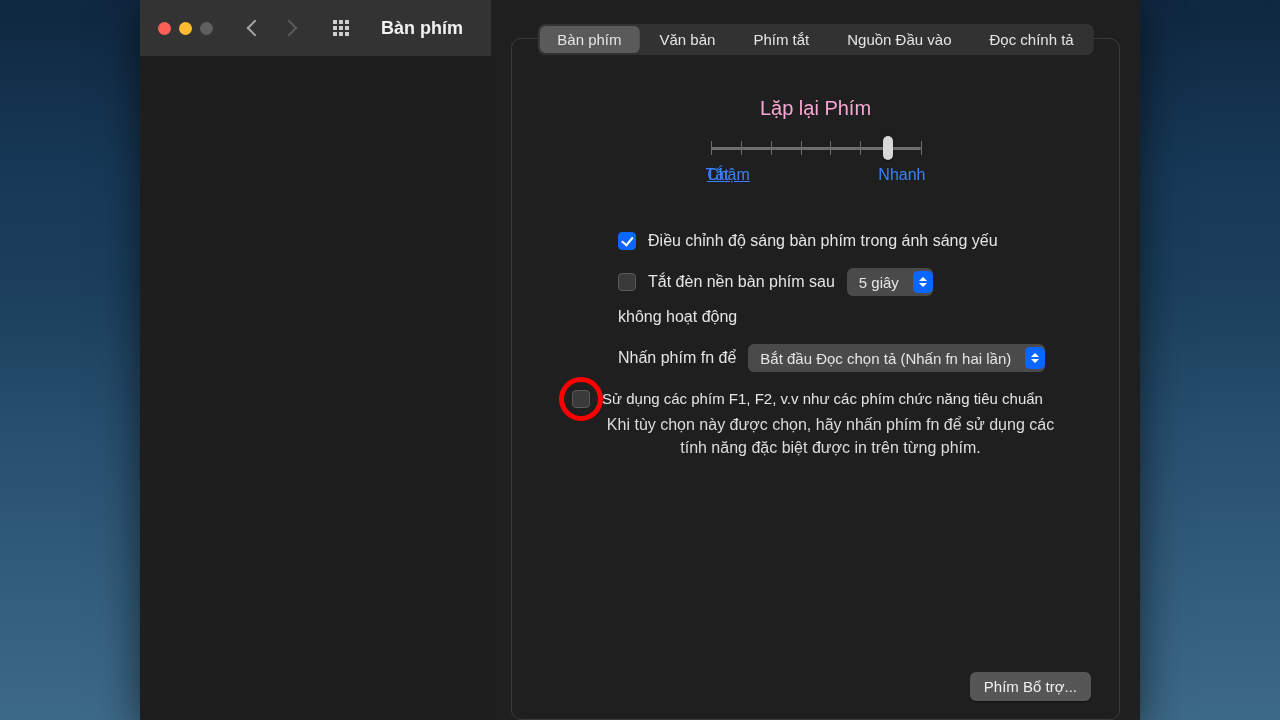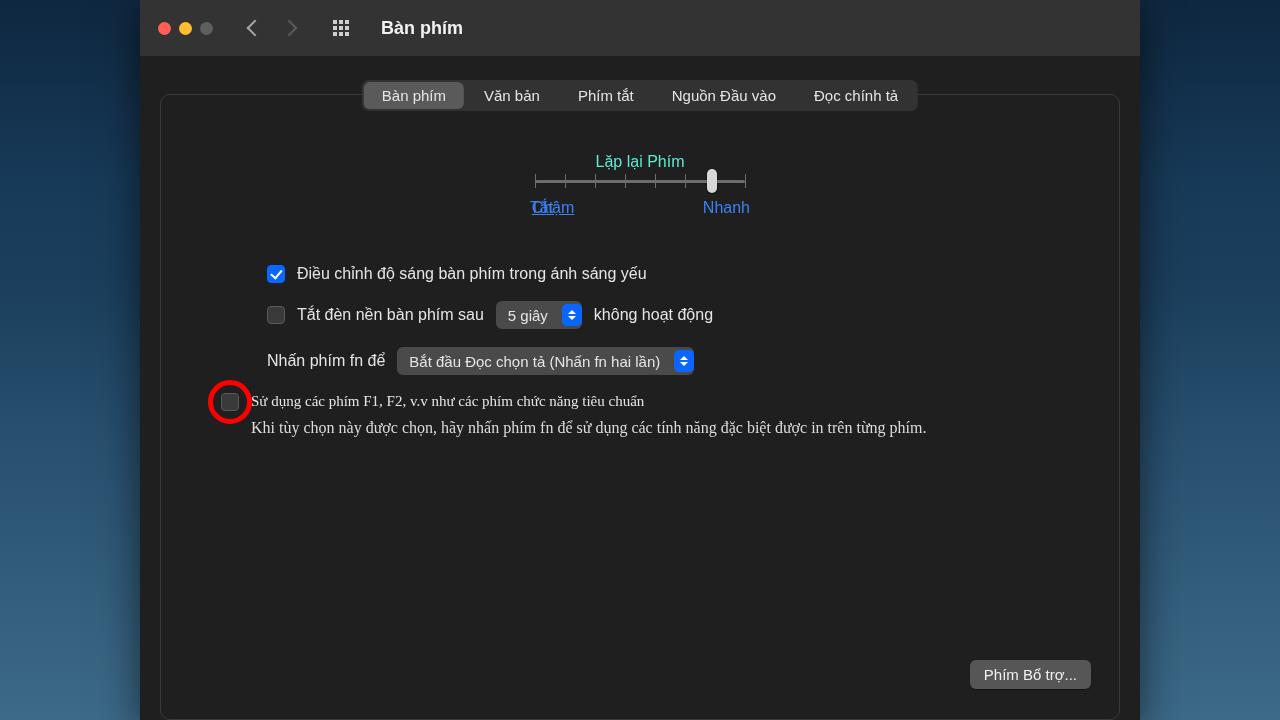--- a/index.html
+++ b/index.html
@@ -5,21 +5,21 @@
   * { box-sizing: border-box; margin: 0; padding: 0; }
   html, body { width: 1280px; height: 720px; overflow: hidden; font-family: -apple-system, "Helvetica Neue", Arial, sans-serif; font-size: 15px; color: #e5e5e5; }
   body {
     background: linear-gradient(180deg, #0f2740 0%, #173a58 25%, #1b3f5d 40%, #274f6e 60%, #3d6a88 100%);
     display: flex; justify-content: center;
   }
   .window {
     width: 1000px; height: 720px; margin-top: 0;
     background: #1e1e1e;
     box-shadow: 0 10px 40px rgba(0,0,0,.6);
-    display: flex; flex-direction: column;
+    display: flex; flex-direction: row;
   }
   .toolbar {
     height: 56px; background: #333333;
     display: flex; align-items: center; padding: 0 14px 0 18px;
     gap: 14px;
   }
   .traffic { display: flex; gap: 8px; }
   .dot { width: 13px; height: 13px; border-radius: 50%; }
   .dot.red { background: #ff5f57; }
   .dot.yellow { background: #febc2e; }
@@ -53,21 +53,21 @@
     display: flex; background: #323232; border-radius: 7px; padding: 2px; gap: 2px;
   }
   .seg-item {
     padding: 5px 18px; font-size: 15px; border-radius: 6px; color: #e5e5e5; cursor: default;
     white-space: nowrap;
   }
   .seg-item.active { background: #5a5a5a; }
 
   .sliders { display: flex; justify-content: center; gap: 130px; margin-top: 58px; }
   .slider-block { display: flex; flex-direction: column; align-items: center; }
-  .slider-title { font-size: 16px; color: #5eead4; }
+  .slider-title { font-size: 20px; margin-bottom: 18px; color: #f9a8d4; }
   .track {
     width: 210px; height: 20px; position: relative;
   }
   .track .bar { position: absolute; top: 9px; left: 0; right: 0; height: 3px; background: #6d6d6d; border-radius: 2px; }
   .track .tick { position: absolute; top: 3px; width: 1px; height: 14px; background: #6d6d6d; }
   .track .knob { position: absolute; top: -2px; width: 10px; height: 24px; background: #d8d8d8; border-radius: 5px; box-shadow: 0 1px 2px rgba(0,0,0,.5); }
   .slider-labels { width: 220px; display: flex; justify-content: space-between; margin-top: 8px; font-size: 16px; color: #3b82f6; }
   .slider-labels.three span:nth-child(2){ margin-left:-150px;text-decoration:underline; }
 
   .options { margin: 48px 60px 0 60px; display: flex; flex-direction: column; gap: 18px; }
@@ -82,30 +82,30 @@
   .select .arrows {
     width: 20px; height: 22px; background: #0a66ff; border-radius: 5px;
     display: flex; flex-direction: column; align-items: center; justify-content: center; gap: 2px;
     margin-left: 4px;
   }
   .select .arrows span { width:0; height:0; border-left:4px solid transparent; border-right:4px solid transparent;}
   .select .arrows .up { border-bottom:4px solid #fff;}
   .select .arrows .dn { border-top:4px solid #fff;}
 
   .fn-row { display:flex; align-items:flex-start; gap: 12px; position: relative;}
-  .fn-text { display:flex; flex-direction:column; gap:6px;font-family:Liberation Serif, serif;}
+  .fn-text { display:flex; flex-direction:column; gap:6px;}
   .fn-desc { font-size: 16px; color: #dcdcdc; max-width: 790px; line-height: 1.45; text-align: center;}
 
   .highlight-ring {
     position: absolute; width: 44px; height: 44px; border: 5px solid #ff0000; border-radius: 50%;
     left: -13px; top: -13px; pointer-events:none;
   }
 
   .modifier-btn {
-    position: absolute; right: 28px; bottom: 30px;
+    position: absolute; right: 28px; bottom: 18px;
     background: #565656; color: #f0f0f0; border-radius: 6px; padding: 6px 14px; font-size: 15px;
     box-shadow: 0 1px 1px rgba(0,0,0,.4);
   }
 </style>
 </head>
 <body>
 
 <div class="window">
   <div class="toolbar">
     <div class="traffic">

